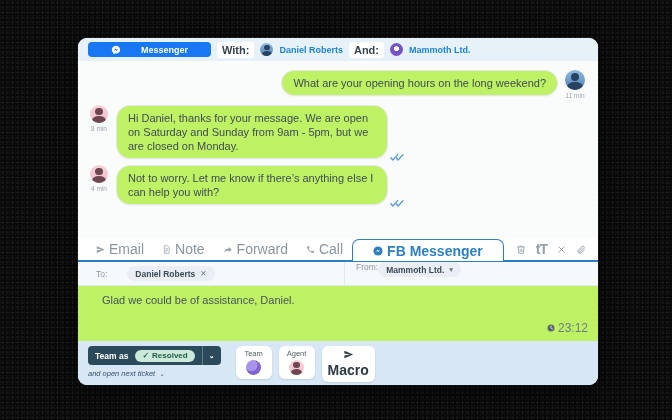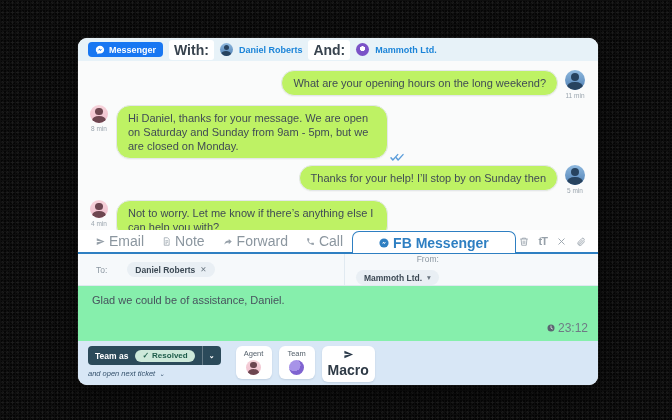--- a/index.html
+++ b/index.html
@@ -8,22 +8,22 @@
     background-image:
       radial-gradient(rgba(255,255,255,.055) 1px, transparent 1.2px),
       radial-gradient(rgba(255,255,255,.035) 1px, transparent 1.2px);
     background-size:5px 5px,3px 3px;background-position:0 0,2px 2px;}
   .stage{position:relative;width:672px;height:420px;}
   .window{position:absolute;left:78px;top:38px;width:520px;height:347px;background:#fff;
     border-radius:9px;display:flex;flex-direction:column;overflow:hidden;
     box-shadow:0 0 0 1px rgba(255,255,255,.05), 0 6px 24px rgba(0,0,0,.6);}
   
   .topbar{height:23px;flex:0 0 23px;background:#e7f2f8;display:flex;align-items:center;gap:6px;padding:0 10px;}
-  .msgr-pill{background:#1877f2;color:#fff;border-radius:4px;height:15px;display:flex;align-items:center;gap:4px;padding:0 7px;font-size:9px;font-weight:bold;}
-  .chip{background:#fff;border-radius:3px;padding:2px 5px;font-size:14px;font-weight:bold;color:#38434e;}
+  .msgr-pill{background:#1877f2;color:#fff;border-radius:4px;height:15px;display:flex;align-items:center;gap:20px;padding:0 23px;font-size:9px;font-weight:bold;}
+  .chip{background:#fff;border-radius:3px;padding:2px 5px;font-size:11px;font-weight:bold;color:#38434e;}
   .plink{color:#1b84d8;font-size:9px;font-weight:bold;text-decoration:none;cursor:pointer;}
   
   .avatar{border-radius:50%;display:inline-block;flex:0 0 auto;}
   .person{position:relative;overflow:hidden;}
   .person::before{content:"";position:absolute;width:42%;height:42%;left:29%;top:14%;border-radius:50%;background:var(--p);}
   .person::after{content:"";position:absolute;width:76%;height:50%;left:12%;top:62%;border-radius:50% 50% 0 0;background:var(--p);}
   .daniel{--p:#27435f;background:linear-gradient(180deg,#8fb9de,#4f80b5);}
   .agent{--p:#6d4650;background:linear-gradient(180deg,#f6d3da,#efbecd);}
   .mammoth{background:radial-gradient(circle at 50% 45%, #ffffff 0 26%, #7a52c7 27%);}
   .team{background:radial-gradient(circle at 36% 34%, #a793e8 0 44%, #7f63d0 45%);}
@@ -37,32 +37,32 @@
   .right .bubble{white-space:nowrap;}
   .left .bubble{max-width:248px;}
   .avcol{display:flex;flex-direction:column;align-items:center;width:22px;flex:0 0 auto;}
   .time{font-size:6.5px;color:#9aa5ae;margin-top:2px;white-space:nowrap;}
   .ticks{position:absolute;right:-17px;bottom:-3px;color:#5b9ddb;}
   .ticks svg{transform:skewX(-10deg);}
   
   .tabbar{flex:0 0 22px;height:22px;background:#fff;display:flex;align-items:center;padding:0 9px;border-bottom:2px solid #2e7fc2;}
   .tab{display:flex;align-items:center;gap:4px;color:#8b969f;font-size:14px;padding:0 9px;height:100%;cursor:pointer;}
   .tab svg{flex:0 0 auto;}
-  .tab.active{border:1.5px solid #2e7fc2;border-bottom:none;border-radius:7px 7px 0 0;color:#2e7fc2;font-weight:bold;background:#fff;margin-bottom:-2px;height:21px;z-index:2;padding:0 26px;}
+  .tab.active{border:1.5px solid #2e7fc2;border-bottom:none;border-radius:7px 7px 0 0;color:#2e7fc2;font-weight:bold;background:#fff;margin-bottom:-2px;height:21px;z-index:2;padding:0 20px;}
   .tab-icons{margin-left:auto;display:flex;gap:10px;align-items:center;color:#96a0a9;padding-right:3px;}
-  .tab-icons .txt-ic{font-size:11px;font-weight:bold;letter-spacing:-1px;}
+  .tab-icons .txt-ic{font-size:14px;font-weight:bold;letter-spacing:-1px;}
   
   .tofrom{flex:0 0 23px;display:flex;align-items:center;background:#f6f9fb;border-bottom:1px solid #dfe9f0;font-size:8.5px;}
   .to-section{flex:0 0 248px;display:flex;align-items:center;gap:20px;padding-left:18px;border-right:1px solid #e1eaf1;height:100%;}
-  .from-section{display:flex;align-items:flex-end;gap:6px;padding-left:11px;height:100%;flex-direction:column;}
+  .from-section{display:flex;align-items:flex-start;padding-left:11px;height:100%;}
   .fieldlabel{color:#8b97a1;}
   .pill{background:#e9eff4;border-radius:9px;padding:2.5px 8px;font-weight:bold;color:#3c4954;display:flex;gap:5px;align-items:center;font-size:8.5px;cursor:pointer;}
   .pill .x, .pill .car{color:#69757f;font-size:7.5px;font-weight:normal;}
   
-  .draft{flex:0 0 39px;position:relative;background:#86efac;padding:8px 14px;font-size:11px;color:#47525d;cursor:text;}
+  .draft{flex:0 0 39px;position:relative;background:#bef264;padding:8px 24px;font-size:11px;color:#47525d;cursor:text;}
   .draft-time{position:absolute;right:10px;bottom:6px;display:flex;gap:3px;align-items:center;font-size:12px;color:#6e7a85;}
   
   .actionbar{flex:0 0 39px;background:#d8e7f6;display:flex;align-items:flex-start;gap:7px;padding:5px 10px 0 10px;}
   .sendgroup{display:flex;flex-direction:column;margin-right:8px;}
   .sendas{display:flex;align-items:center;height:19px;background:#2b4a5a;border-radius:4px;color:#fff;font-size:8.5px;font-weight:bold;cursor:pointer;}
   .sendas .lbl{padding:0 7px;white-space:nowrap;}
   .status-pill{background:#cde9da;color:#1d5c49;border-radius:9px;padding:1.5px 7px;font-size:8px;display:flex;gap:3px;align-items:center;white-space:nowrap;}
   .sendas .caret{border-left:1px solid rgba(255,255,255,.28);padding:0 6px;margin-left:7px;font-size:7px;height:100%;display:flex;align-items:center;}
   .next{font-style:italic;font-size:7.5px;color:#33506b;margin-top:4px;display:flex;gap:4px;align-items:center;cursor:pointer;}
   .next .car{font-size:6.5px;}
@@ -112,29 +112,20 @@
           <div class="bubble">Hi Daniel, thanks for your message. We are open on Saturday and Sunday from 9am - 5pm, but we are closed on Monday.</div>
           <span class="ticks">
             <svg width="15" height="9" viewBox="0 0 15 9" fill="none" stroke="#5b9ddb" stroke-width="1.4" stroke-linecap="round" stroke-linejoin="round">
                 <path d="M1 4.8 L3.3 7 L7.2 1.6"></path>
                 <path d="M6.3 4.8 L8.6 7 L12.5 1.6"></path>
               </svg>
           </span>
         </div>
       </div>
 
-      <div class="msg-row right">
-        <div class="bwrap">
-            <div class="bubble">Thanks for your help! I’ll stop by on Sunday then</div>
-          </div>
-        <div class="avcol">
-          <span class="avatar person daniel sz20"></span>
-          <span class="time">5 min</span>
-        </div>
-      </div>
 
       <div class="msg-row left">
         <div class="avcol">
           <span class="avatar person agent sz18"></span>
           <span class="time">4 min</span>
         </div>
         <div class="bwrap">
           <div class="bubble">Not to worry. Let me know if there’s anything else I can help you with?</div>
           <span class="ticks">
             <svg width="15" height="9" viewBox="0 0 15 9" fill="none" stroke="#5b9ddb" stroke-width="1.4" stroke-linecap="round" stroke-linejoin="round">
@@ -231,26 +222,26 @@
             <span>Resolved</span>
           </span>
           <span class="caret">⌄</span>
         </span>
         <span class="next">
           <span>and open next ticket</span>
           <span class="car">⌄</span>
         </span>
       </div>
       <div class="mini-card">
+        <span>Team</span>
+        <span class="avatar team sz15"></span>
+      </div>
+      <div class="mini-card">
         <span>Agent</span>
         <span class="avatar person agent sz15"></span>
-      </div>
-      <div class="mini-card">
-        <span>Team</span>
-        <span class="avatar team sz15"></span>
       </div>
       <div class="mini-card">
         <svg width="11" height="11" viewBox="0 0 24 24">
             <path fill="#2b3a4a" d="M3 20l19-8L3 4v6l13 2-13 2z"></path>
           </svg>
         <span class="mlabel">Macro</span>
       </div>
     </div>
 
   </div>

